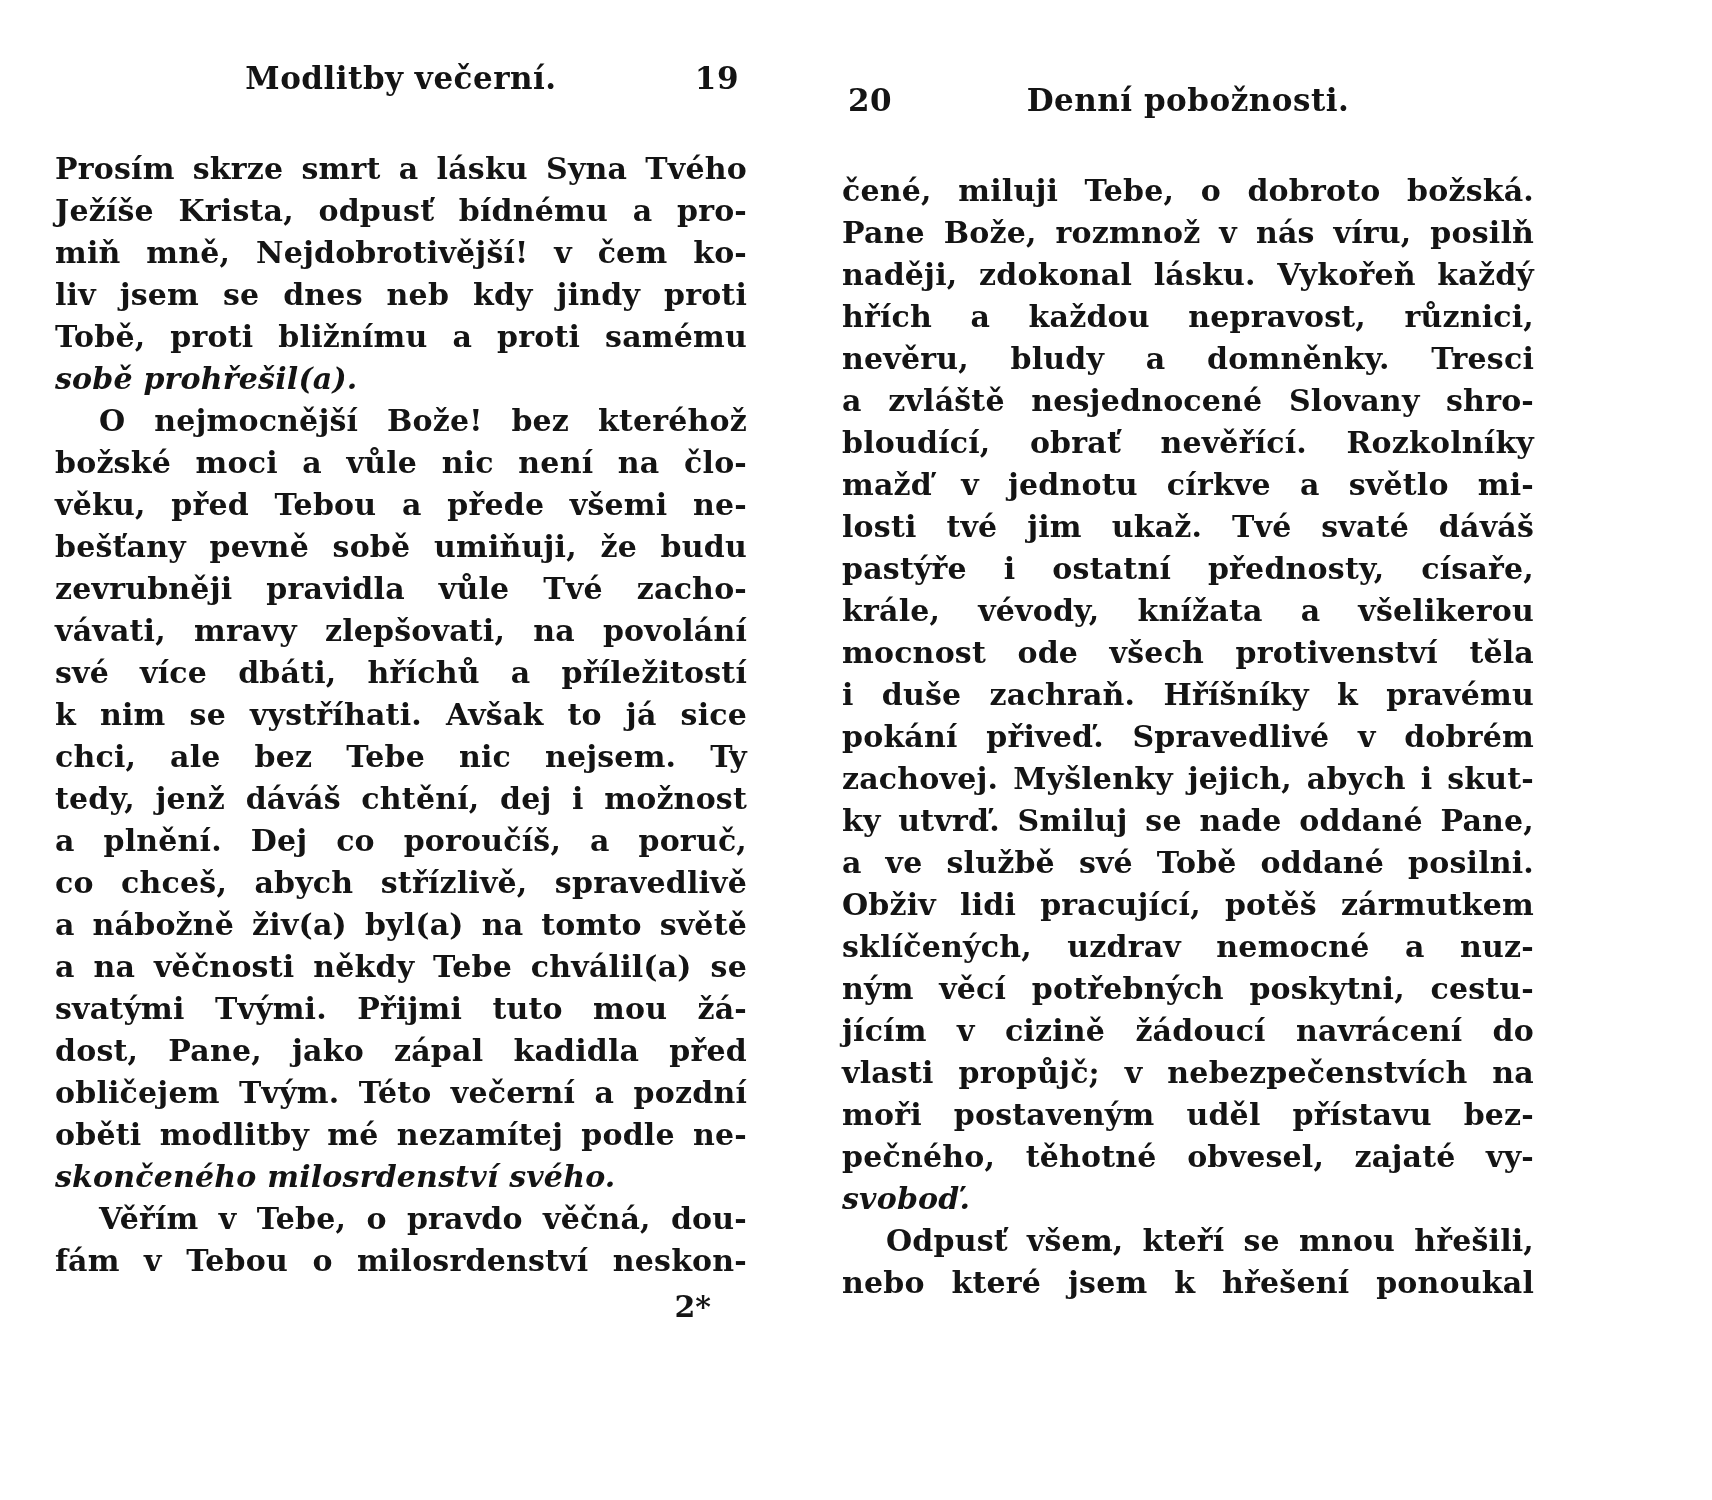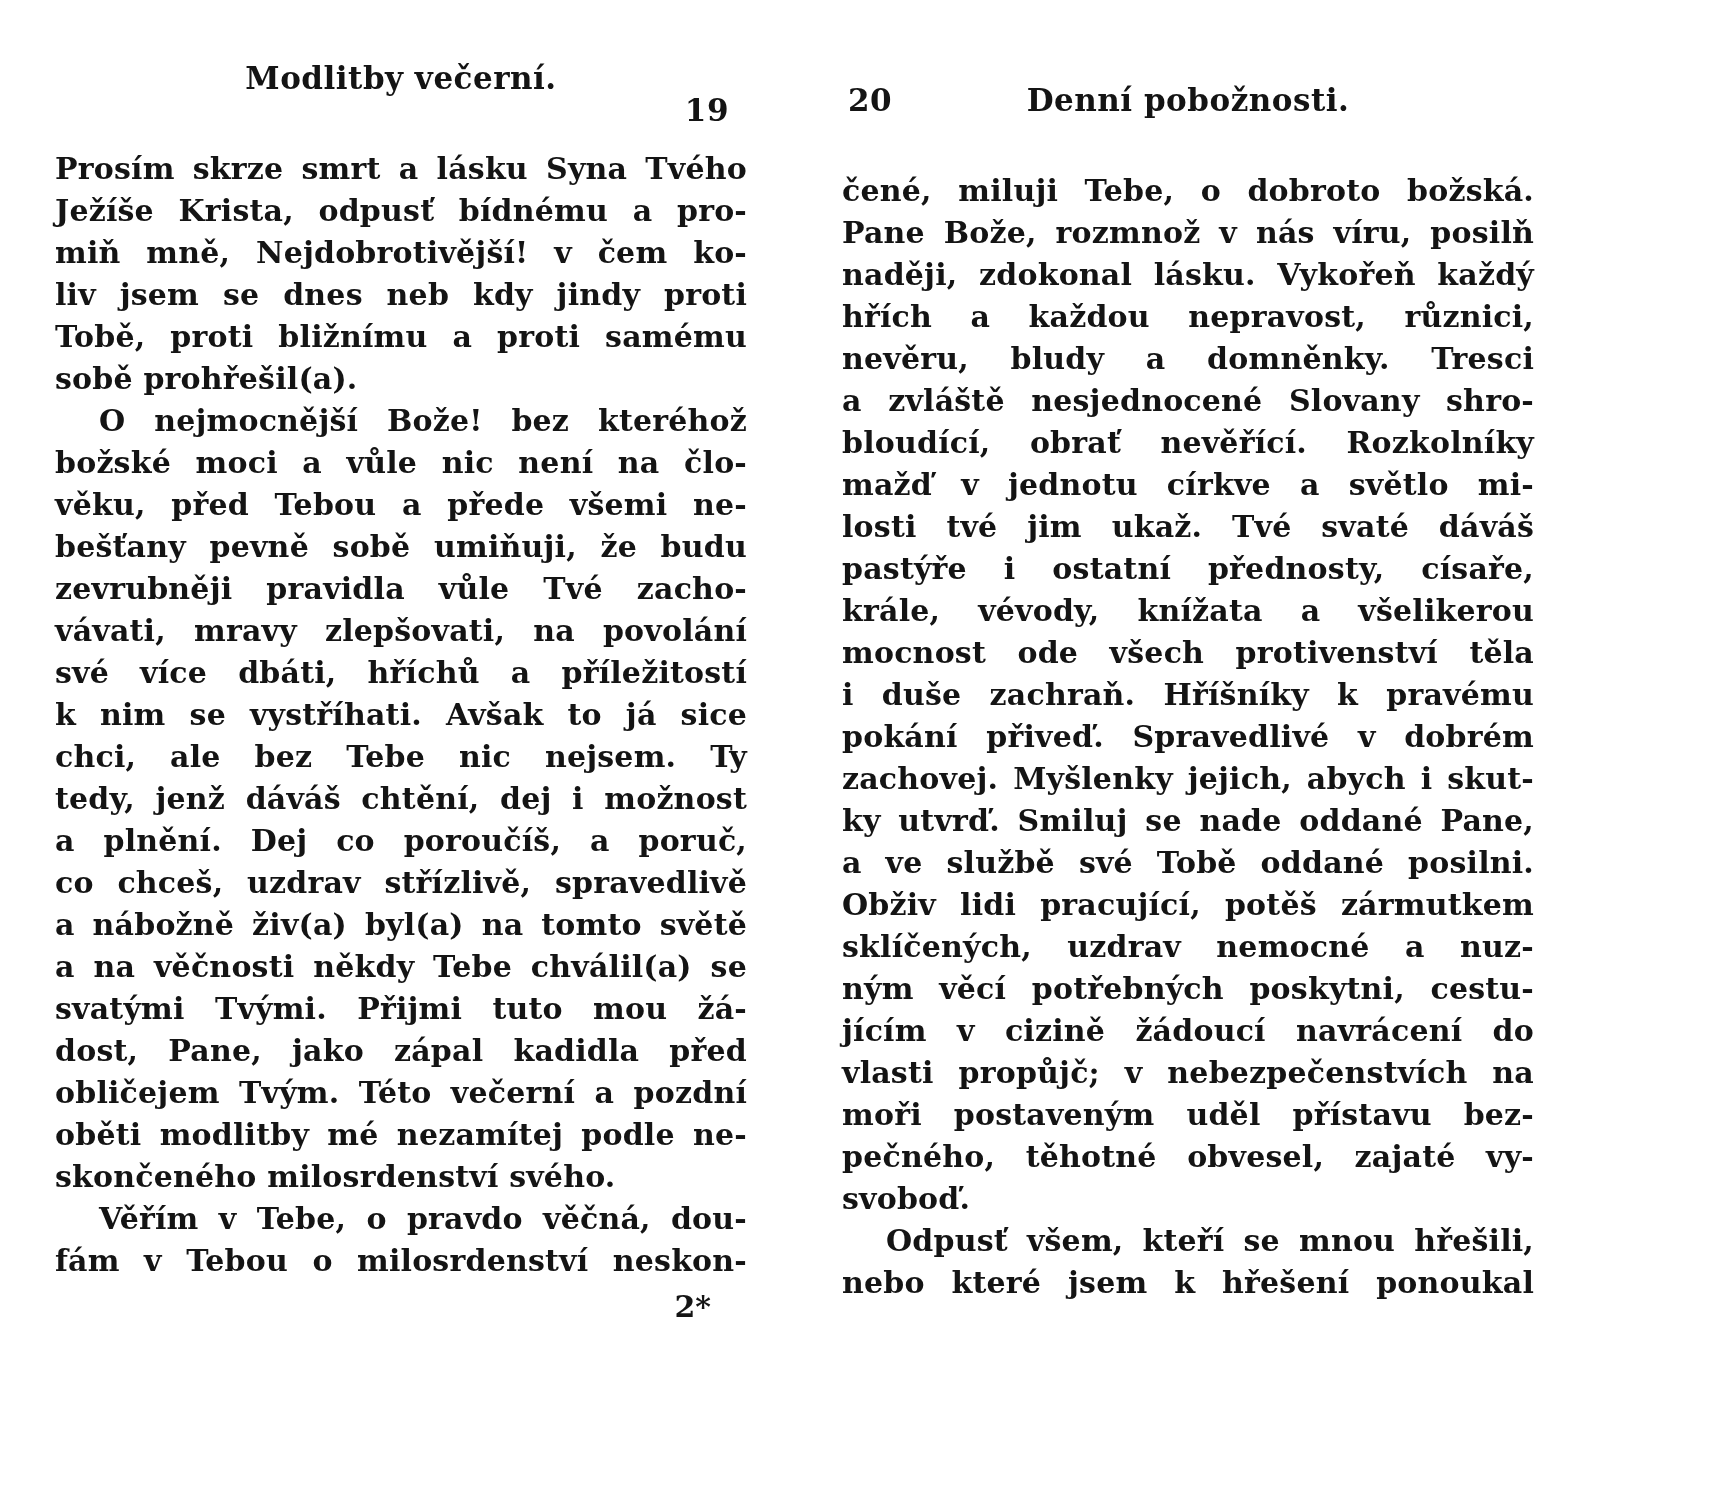--- a/index.html
+++ b/index.html
@@ -29,37 +29,37 @@
     position: relative;
     text-align: center;
     font-weight: bold;
     font-size: 31px;
     line-height: 40px;
     letter-spacing: 0.5px;
   }
   .page-left  .page-header { margin-top: 58px; }
   .page-right .page-header { margin-top: 80px; }
   .page-number { position: absolute; top: 0; }
-  .page-number-right { right: 18px; margin-top: 32px; }
+  .page-number-right { right: 8px; }
   .page-number-left  { left: 6px; }
 
   .page-body {
     margin-top: 50px;
     font-weight: bold;
     font-size: 30px;
     line-height: 42px;
     letter-spacing: 0.2px;
   }
   .paragraph { margin: 0; }
   .line {
     text-align: justify;
     text-align-last: justify;
     white-space: normal;
   }
-  .line.no-justify { text-align-last: left; }
+  .line.no-justify { text-align-last: left; font-style: italic; }
   .line.first-indent { text-indent: 44px; }
 
   .page-footer {
     font-weight: bold;
     font-size: 30px;
     line-height: 42px;
     margin-top: 4px;
     text-align: right;
     padding-right: 36px;
   }
@@ -88,21 +88,21 @@
           <div class="line">božské moci a vůle nic není na člo-</div>
           <div class="line">věku, před Tebou a přede všemi ne-</div>
           <div class="line">bešťany pevně sobě umiňuji, že budu</div>
           <div class="line">zevrubněji pravidla vůle Tvé zacho-</div>
           <div class="line">vávati, mravy zlepšovati, na povolání</div>
           <div class="line">své více dbáti, hříchů a příležitostí</div>
           <div class="line">k nim se vystříhati. Avšak to já sice</div>
           <div class="line">chci, ale bez Tebe nic nejsem. Ty</div>
           <div class="line">tedy, jenž dáváš chtění, dej i možnost</div>
           <div class="line">a plnění. Dej co poroučíš, a poruč,</div>
-          <div class="line">co chceš, uzdrav střízlivě, spravedlivě</div>
+          <div class="line">co chceš, abych střízlivě, spravedlivě</div>
           <div class="line">a nábožně živ(a) byl(a) na tomto světě</div>
           <div class="line">a na věčnosti někdy Tebe chválil(a) se</div>
           <div class="line">svatými Tvými. Přijmi tuto mou žá-</div>
           <div class="line">dost, Pane, jako zápal kadidla před</div>
           <div class="line">obličejem Tvým. Této večerní a pozdní</div>
           <div class="line">oběti modlitby mé nezamítej podle ne-</div>
           <div class="line no-justify">skončeného milosrdenství svého.</div>
         </div>
         <div class="paragraph">
           <div class="line first-indent">Věřím v Tebe, o pravdo věčná, dou-</div>

